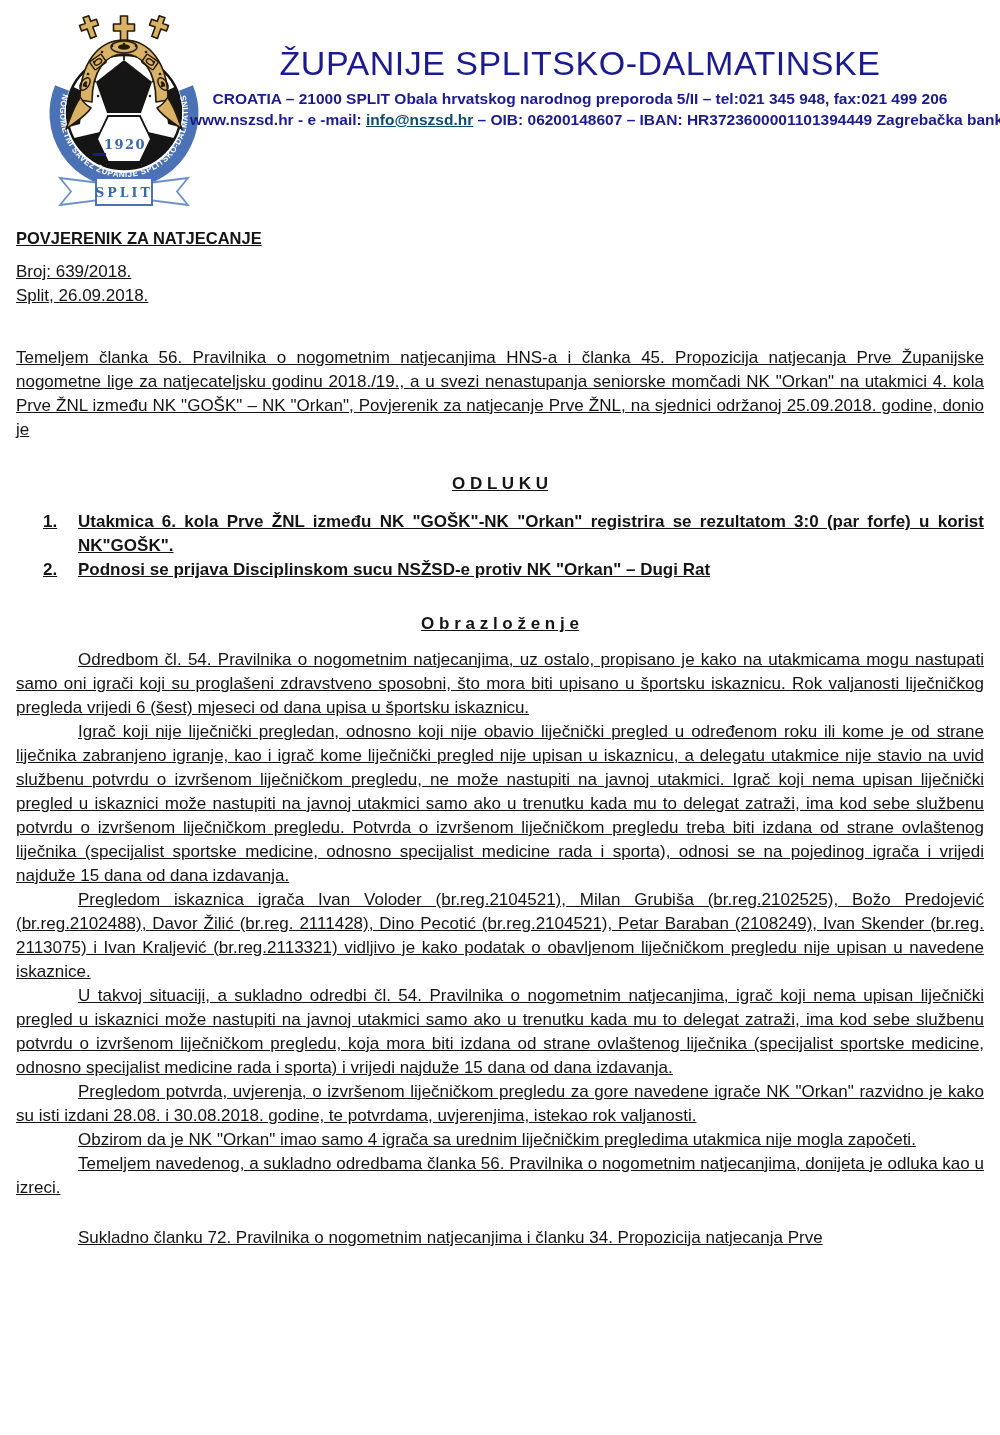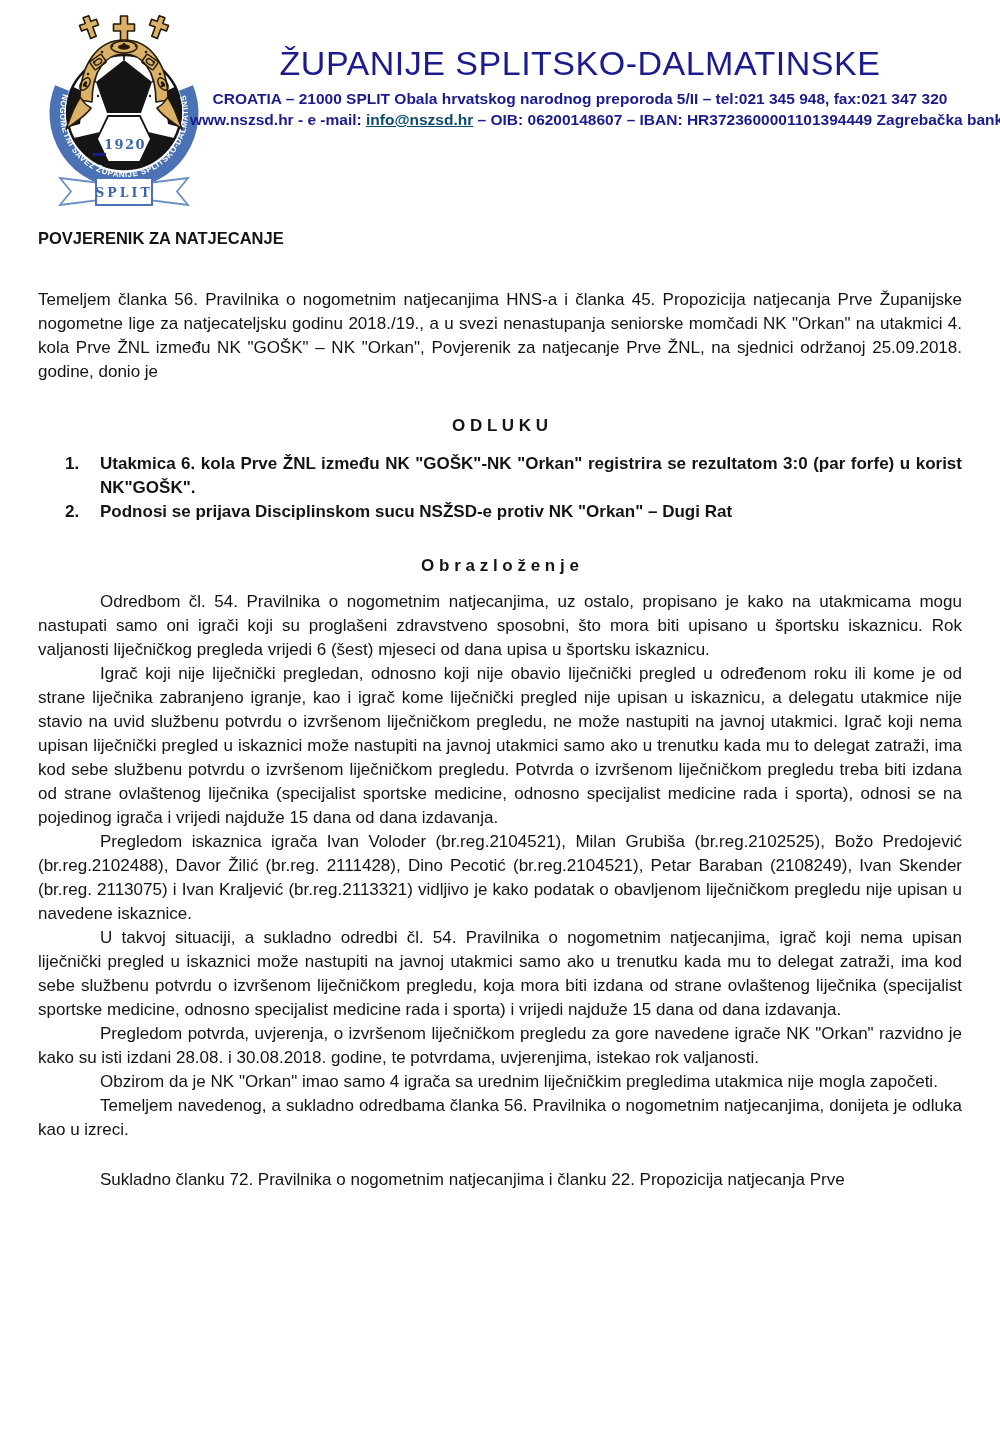--- a/index.html
+++ b/index.html
@@ -22,21 +22,21 @@
     position: absolute; left: 190px; top: 44px; width: 780px;
     text-align: center; color: #1b1b8e;
   }
   .title-line1 { font-size: 34px; font-weight: bold; line-height: 38px; letter-spacing: 0.5px; }
   .title-line2 { font-size: 34px; font-weight: normal; line-height: 39px; letter-spacing: 0.5px; white-space: nowrap; }
   .contact-block { margin-top: 5px; font-size: 15.5px; font-weight: bold; line-height: 21px; }
   .contact-line { white-space: nowrap; }
   .email-link { color: #0c4a6e; text-decoration: underline; }
 
   
-  .doc { padding: 0 38px; font-size: 17px; line-height: 24px; }
+  .doc { padding: 0 16px; font-size: 17px; line-height: 24px; text-decoration: underline; }
   .role-title { font-weight: bold; font-size: 16.5px; margin: 14px 0 0 0; }
   .meta-block { margin: 10px 0 0 0; }
   .meta-line { line-height: 24px; }
   .intro-par { margin: 38px 0 0 0; text-align: justify; }
 
   .section-heading {
     margin: 30px 0 0 0; font-size: 17px; font-weight: bold;
     text-align: center; line-height: 24px;
   }
   .decision-list { margin: 14px 0 0 0; padding-left: 27px; font-weight: bold; }
@@ -157,30 +157,34 @@
           <path d="M 108 181 L 148 176 L 137 189.5 L 148 203 L 108 198 Z"></path>
         </g>
         <rect x="56" y="176" width="56" height="27" fill="#ffffff" stroke="#4a72b4" stroke-width="2"></rect>
         <text x="84" y="195" text-anchor="middle" font-family="DejaVu Serif, serif" font-size="12.5" font-weight="bold" letter-spacing="3" fill="#3a66ad">SPLIT</text>
       </g>
     </svg>
 
     <div class="head-text">
       <div class="title-line2">ŽUPANIJE SPLITSKO-DALMATINSKE</div>
       <div class="contact-block">
-        <div class="contact-line">CROATIA – 21000 SPLIT Obala hrvatskog narodnog preporoda 5/II – tel:021 345 948, fax:021 347 320</div>
+        <div class="contact-line">CROATIA – 21000 SPLIT Obala hrvatskog narodnog preporoda 5/II – tel:021 345 948, fax:021 499 206</div>
         <div class="contact-line"><span>www.nszsd.hr - e -mail: </span><a href="#" class="email-link">info@nszsd.hr</a><span> – OIB: 06200148607 – IBAN: HR3723600001101394449 Zagrebačka banka</span></div>
       </div>
     </div>
   </div>
 
   <div class="doc">
 
     <p class="role-title">POVJERENIK ZA NATJECANJE</p>
 
+    <div class="meta-block">
+      <div class="meta-line">Broj: 639/2018.</div>
+      <div class="meta-line">Split, 26.09.2018.</div>
+    </div>
 
     <p class="intro-par">Temeljem članka 56. Pravilnika o nogometnim natjecanjima HNS-a i članka 45. Propozicija natjecanja Prve Županijske nogometne lige za natjecateljsku godinu 2018./19., a u svezi nenastupanja seniorske momčadi NK "Orkan" na utakmici 4. kola Prve ŽNL između NK "GOŠK" – NK "Orkan", Povjerenik za natjecanje Prve ŽNL, na sjednici održanoj 25.09.2018. godine, donio je</p>
 
     <h3 class="section-heading">O D L U K U</h3>
 
     <div class="decision-list">
       <div class="decision-item">
         <span class="decision-num">1.</span>
         <div class="decision-text">Utakmica 6. kola Prve ŽNL između NK "GOŠK"-NK "Orkan" registrira se rezultatom 3:0 (par forfe) u korist NK"GOŠK".</div>
       </div>
@@ -196,16 +200,16 @@
       <p class="body-par">Odredbom čl. 54. Pravilnika o nogometnim natjecanjima, uz ostalo, propisano je kako na utakmicama mogu nastupati samo oni igrači koji su proglašeni zdravstveno sposobni, što mora biti upisano u športsku iskaznicu. Rok valjanosti liječničkog pregleda vrijedi 6 (šest) mjeseci od dana upisa u športsku iskaznicu.</p>
       <p class="body-par">Igrač koji nije liječnički pregledan, odnosno koji nije obavio liječnički pregled u određenom roku ili kome je od strane liječnika zabranjeno igranje, kao i igrač kome liječnički pregled nije upisan u iskaznicu, a delegatu utakmice nije stavio na uvid službenu potvrdu o izvršenom liječničkom pregledu, ne može nastupiti na javnoj utakmici. Igrač koji nema upisan liječnički pregled u iskaznici može nastupiti na javnoj utakmici samo ako u trenutku kada mu to delegat zatraži, ima kod sebe službenu potvrdu o izvršenom liječničkom pregledu. Potvrda o izvršenom liječničkom pregledu treba biti izdana od strane ovlaštenog liječnika (specijalist sportske medicine, odnosno specijalist medicine rada i sporta), odnosi se na pojedinog igrača i vrijedi najduže 15 dana od dana izdavanja.</p>
       <p class="body-par">Pregledom iskaznica igrača Ivan Voloder (br.reg.2104521), Milan Grubiša (br.reg.2102525), Božo Predojević (br.reg.2102488), Davor Žilić (br.reg. 2111428), Dino Pecotić (br.reg.2104521), Petar Baraban (2108249), Ivan Skender (br.reg. 2113075) i Ivan Kraljević (br.reg.2113321) vidljivo je kako podatak o obavljenom liječničkom pregledu nije upisan u navedene iskaznice.</p>
       <p class="body-par">U takvoj situaciji, a sukladno odredbi čl. 54. Pravilnika o nogometnim natjecanjima, igrač koji nema upisan liječnički pregled u iskaznici može nastupiti na javnoj utakmici samo ako u trenutku kada mu to delegat zatraži, ima kod sebe službenu potvrdu o izvršenom liječničkom pregledu, koja mora biti izdana od strane ovlaštenog liječnika (specijalist sportske medicine, odnosno specijalist medicine rada i sporta) i vrijedi najduže 15 dana od dana izdavanja.</p>
       <p class="body-par">Pregledom potvrda, uvjerenja, o izvršenom liječničkom pregledu za gore navedene igrače NK "Orkan" razvidno je kako su isti izdani 28.08. i 30.08.2018. godine, te potvrdama, uvjerenjima, istekao rok valjanosti.</p>
       <p class="body-par">Obzirom da je NK "Orkan" imao samo 4 igrača sa urednim liječničkim pregledima utakmica nije mogla započeti.</p>
       <p class="body-par">Temeljem navedenog, a sukladno odredbama članka 56. Pravilnika o nogometnim natjecanjima, donijeta je odluka kao u izreci.</p>
     </div>
 
 
-    <p class="legal-par">Sukladno članku 72. Pravilnika o nogometnim natjecanjima i članku 22. Propozicija natjecanja Prve</p>
+    <p class="legal-par">Sukladno članku 72. Pravilnika o nogometnim natjecanjima i članku 34. Propozicija natjecanja Prve</p>
 
   </div>
 </div>
 
 </body></html>

